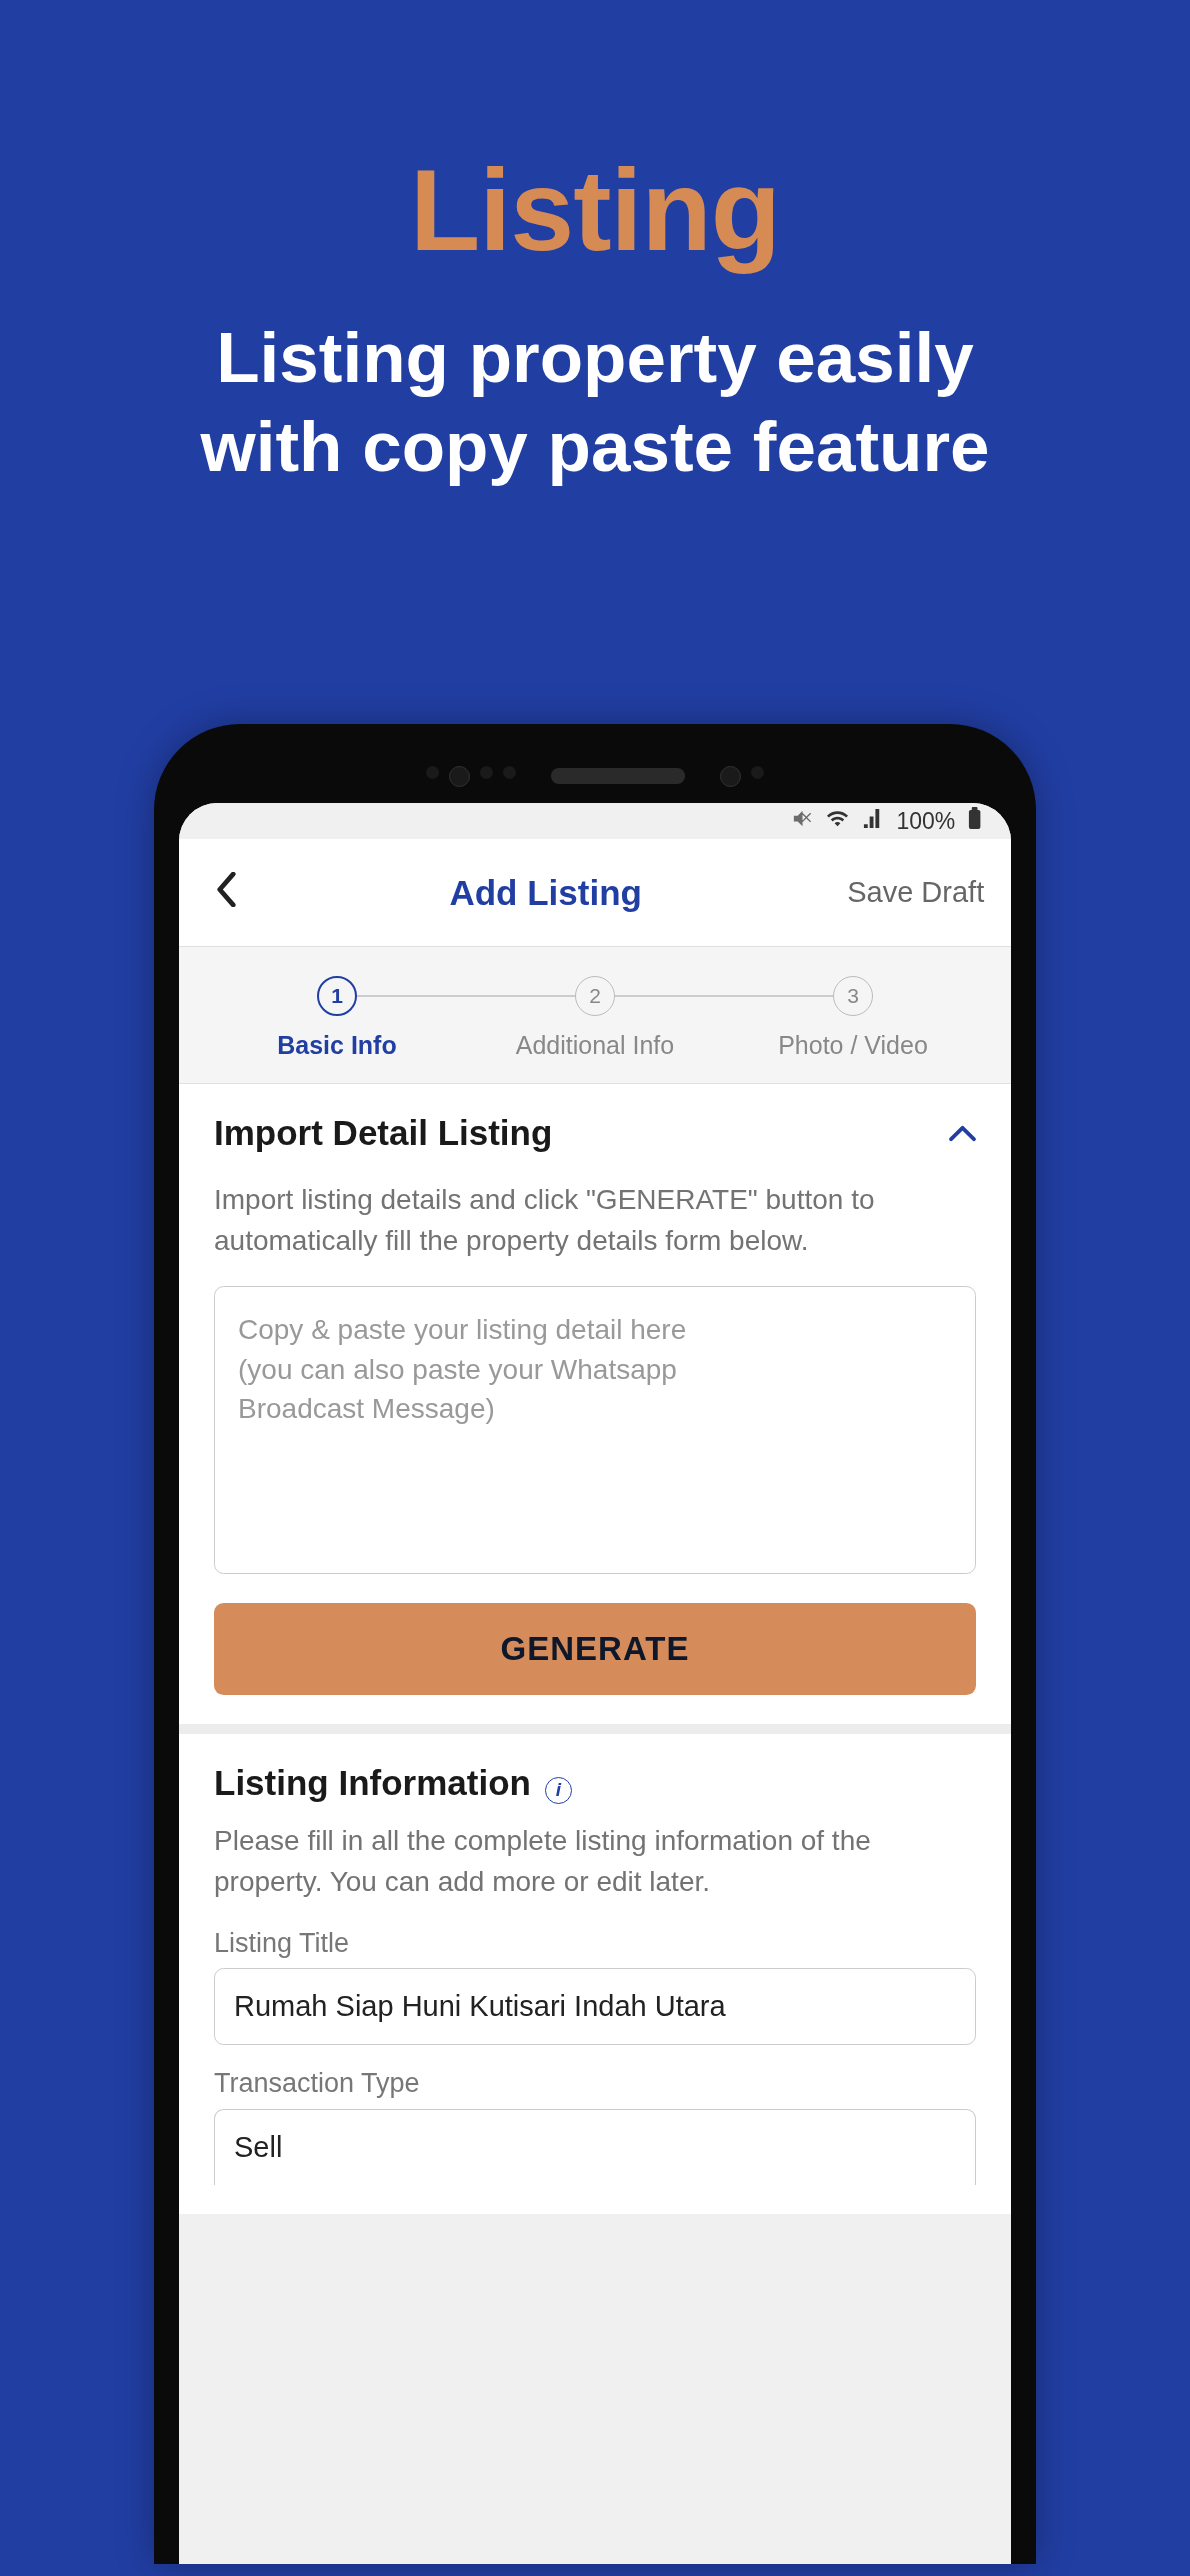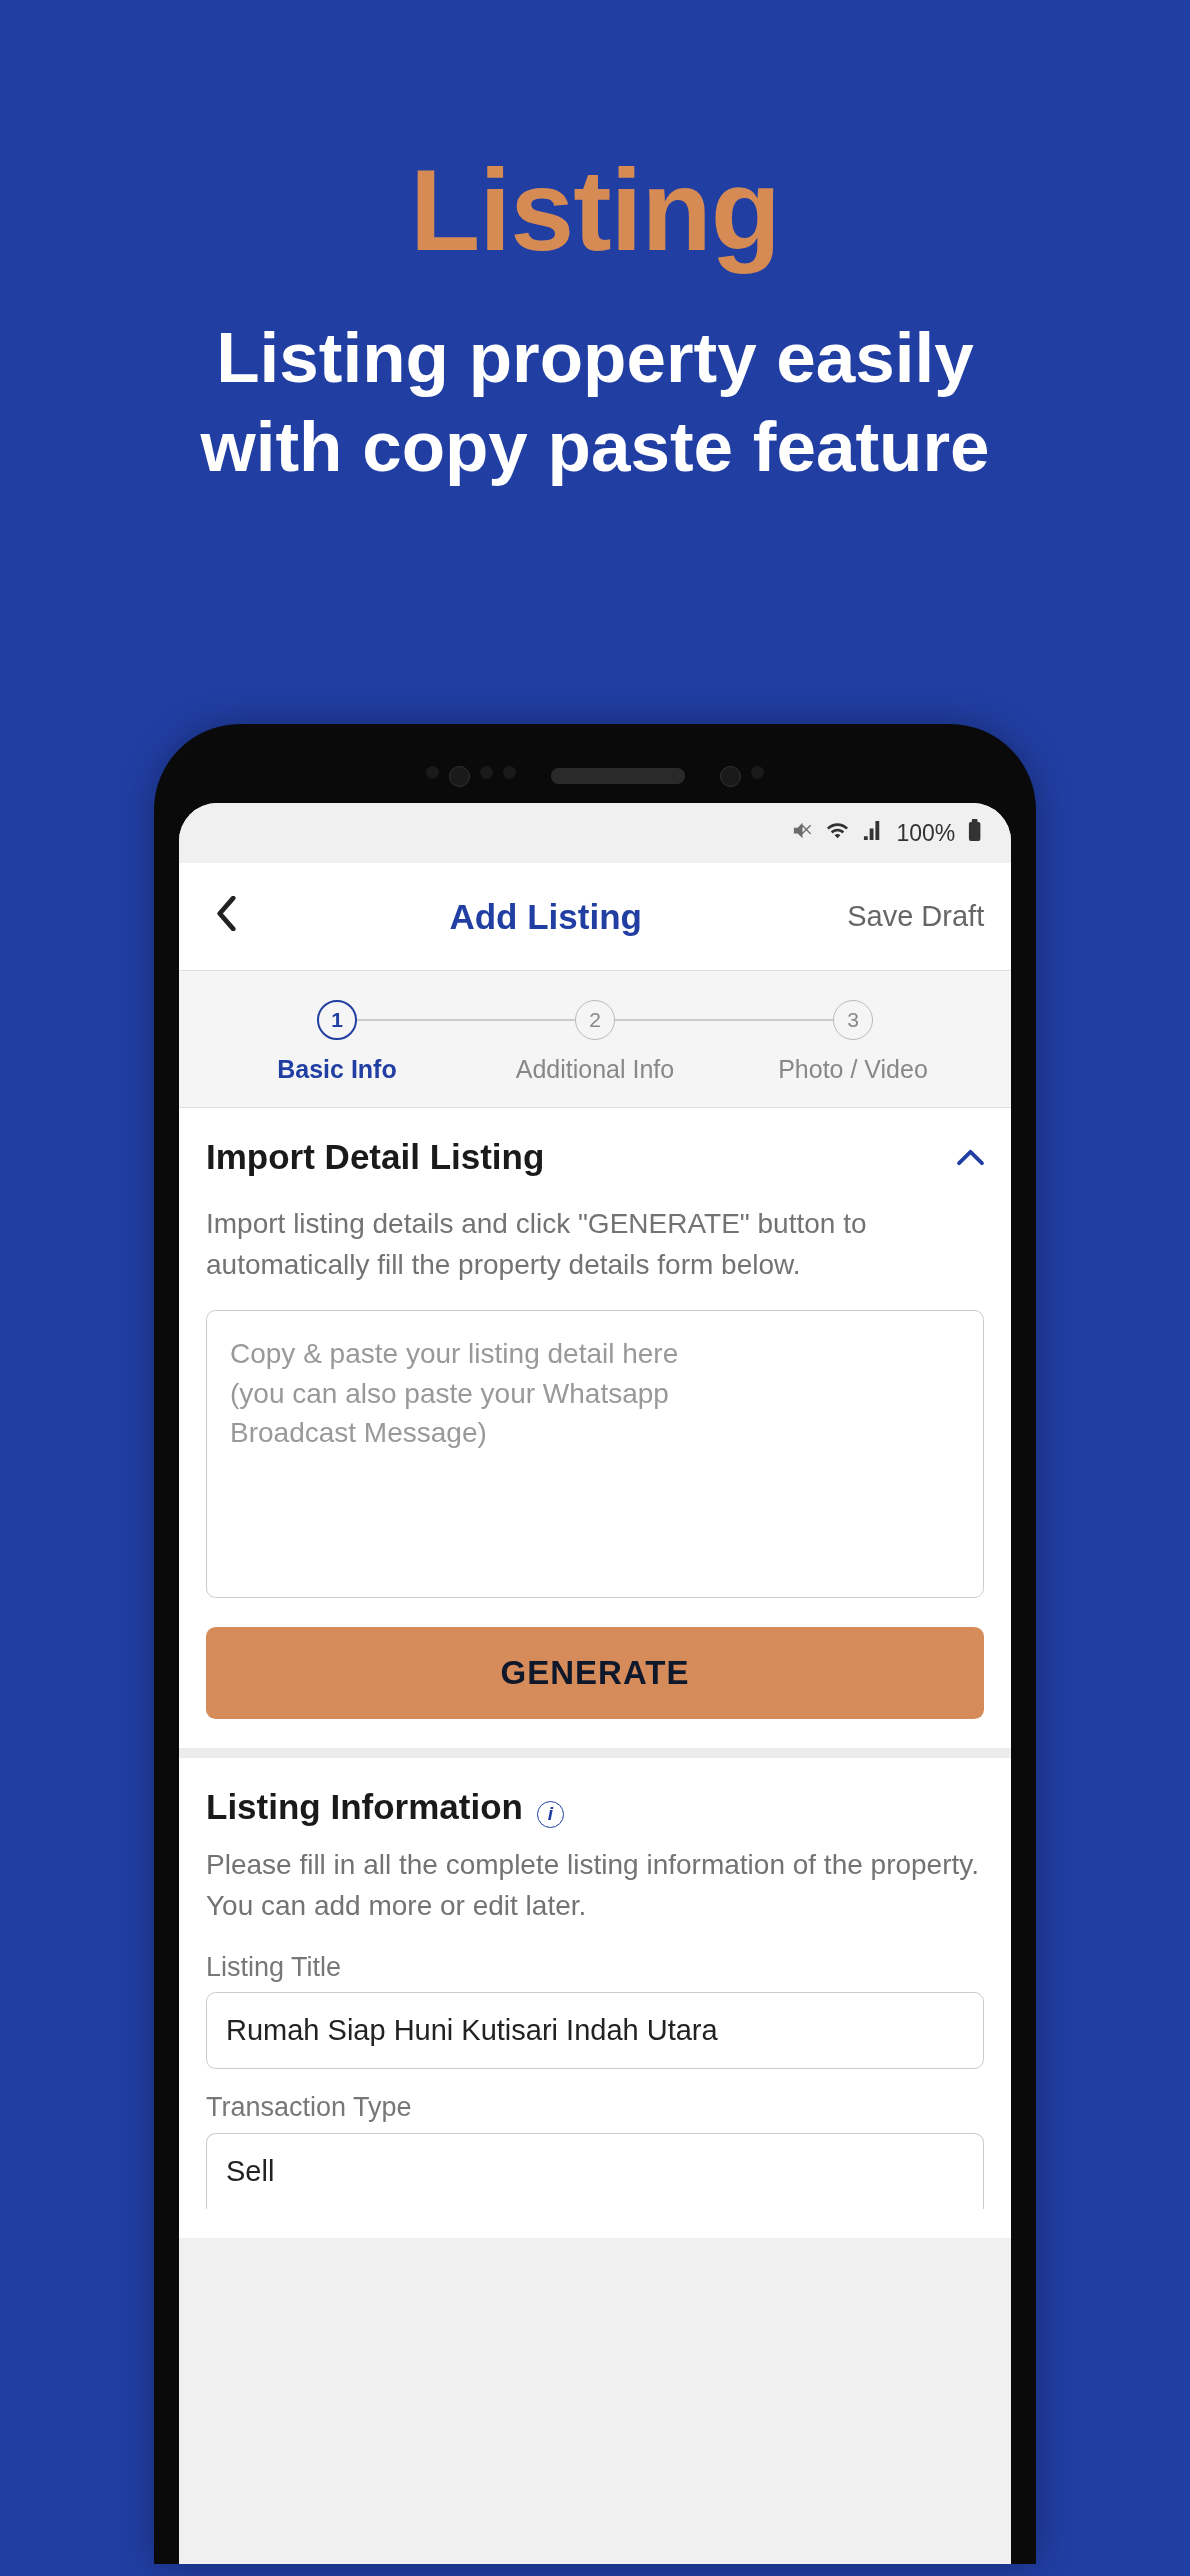--- a/index.html
+++ b/index.html
@@ -66,21 +66,21 @@
   border-radius: 7.7px;
 }
 .screen {
   background: #f0f0f0;
   border-radius: 38px 38px 0 0;
   height: 1761px;
   overflow: hidden;
   position: relative;
 }
 .status-bar {
-  height: 60px;
+  height: 36px;
   display: flex;
   align-items: center;
   justify-content: flex-end;
   padding: 0 29px;
   background: #f0f0f0;
   gap: 11.5px;
   color: #333;
   font-size: 23px;
 }
 .status-icon { display: inline-block; color: #333; }
@@ -163,21 +163,21 @@
 .step.active .step-label {
   color: #213ea3;
   font-weight: 700;
 }
 .content {
   background: #ececec;
 }
 .card {
   background: #fff;
   margin-bottom: 9.6px;
-  padding: 29px 27px;
+  padding: 29px 35px;
 }
 .card-title-row {
   display: flex;
   justify-content: space-between;
   align-items: center;
   margin-bottom: 27px;
 }
 .card-title {
   font-size: 35px;
   font-weight: 700;

